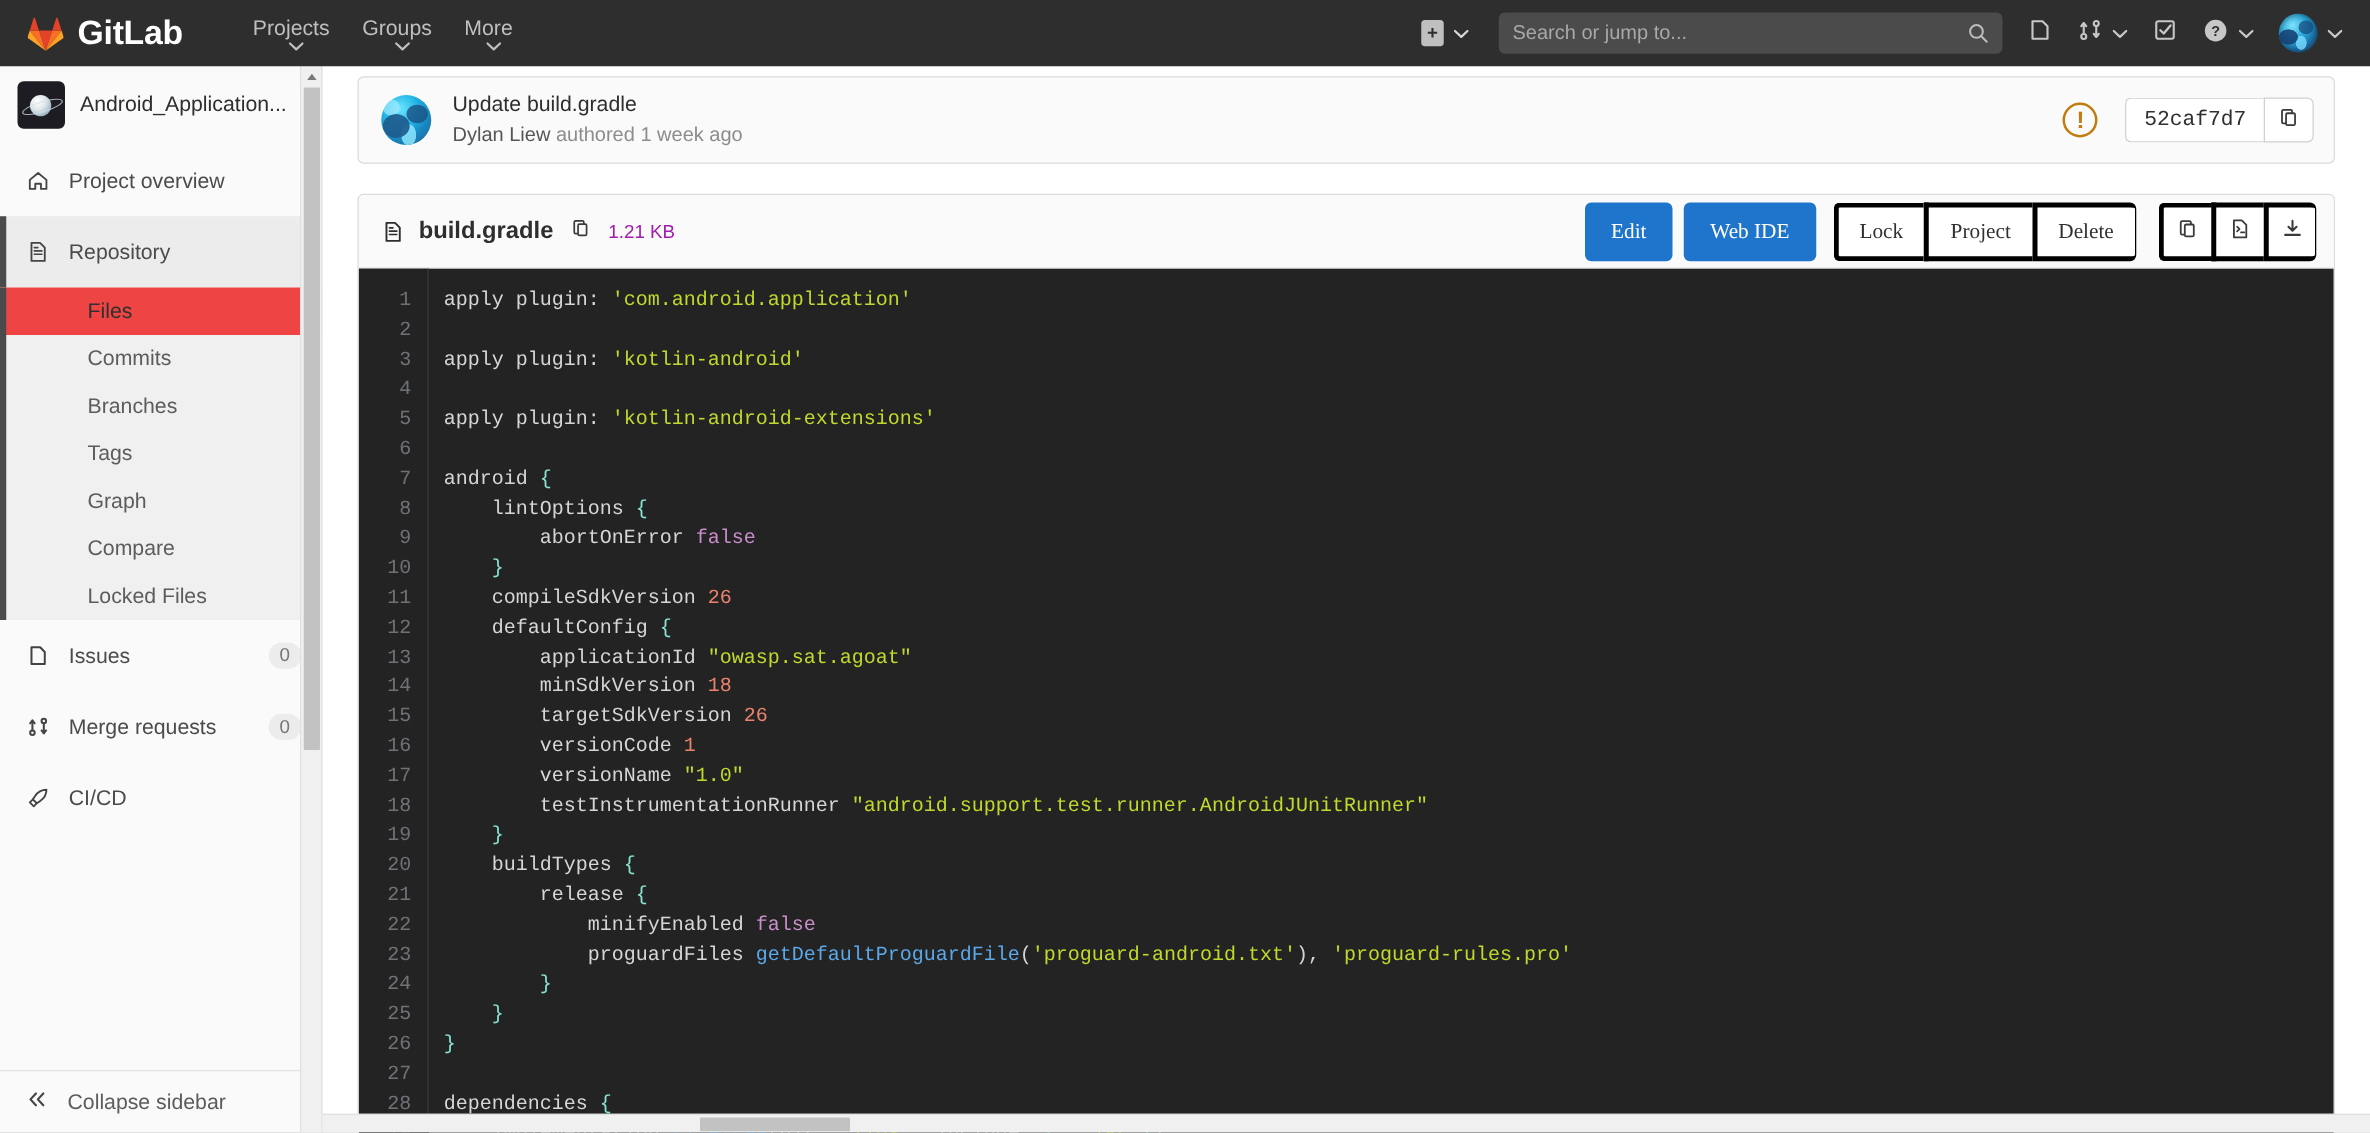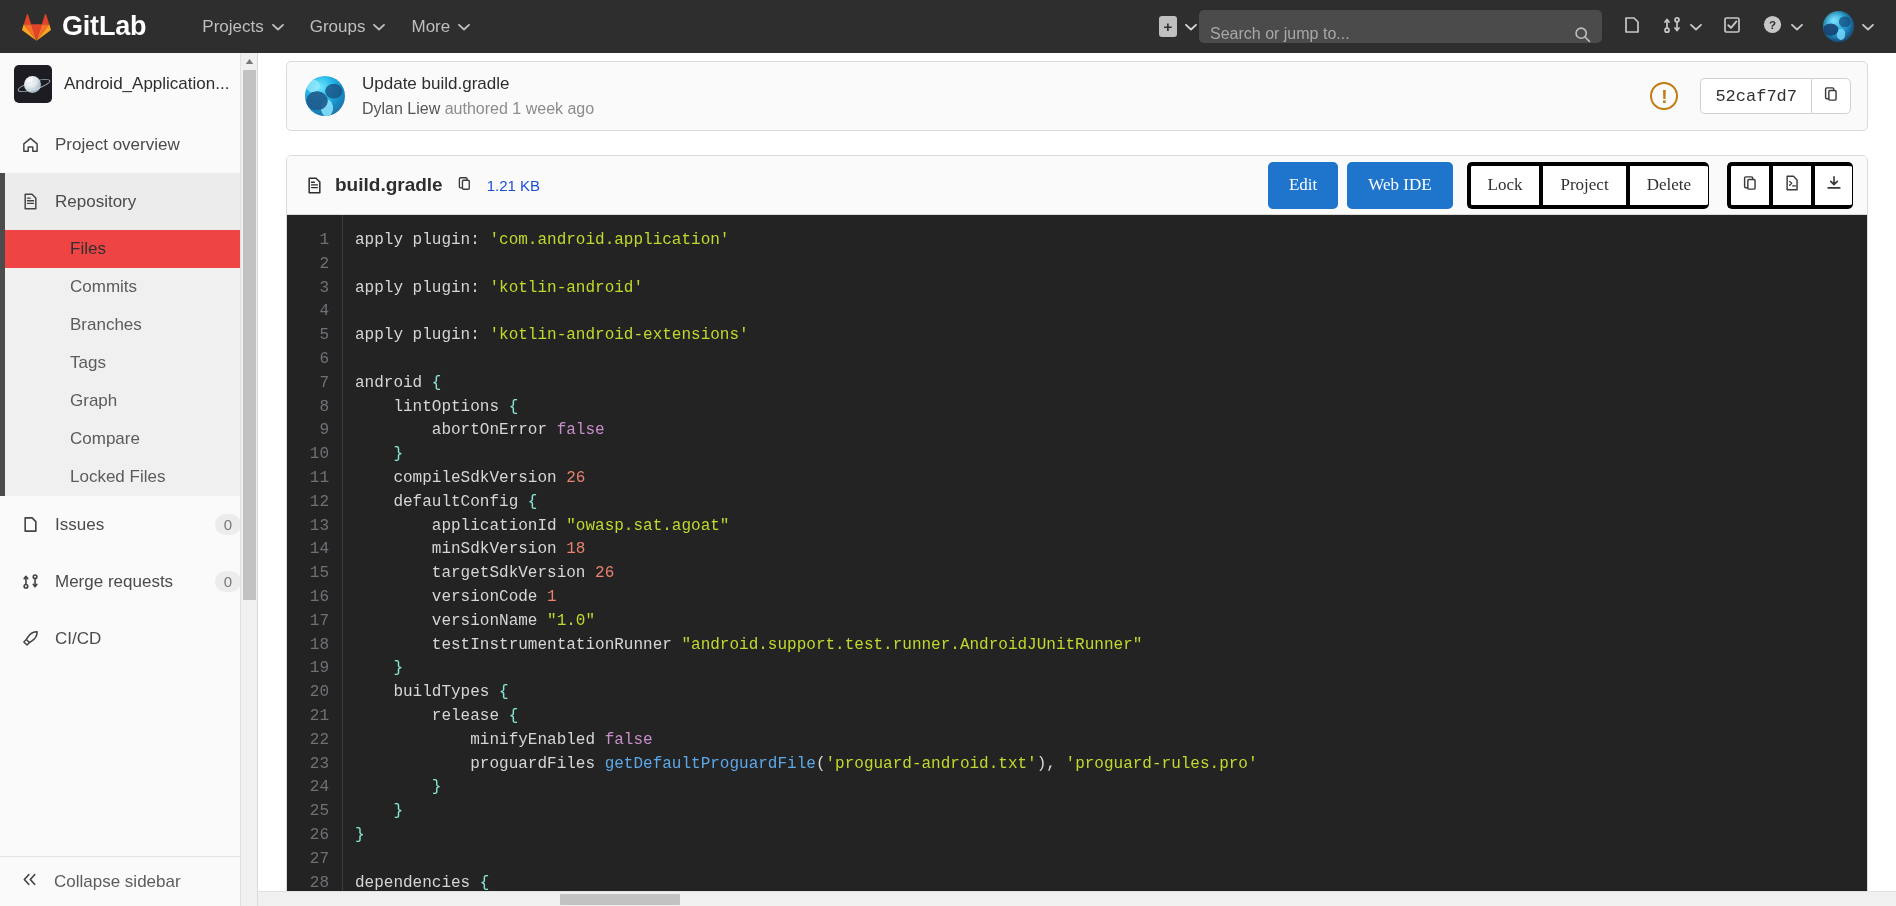--- a/index.html
+++ b/index.html
@@ -24,42 +24,43 @@
   .gl-wordmark {
     color: #fff; font-size: 27px; font-weight: 600;
     margin-left: 11px; letter-spacing: -0.2px;
   }
   .nav-links { display: flex; align-items: center; margin-left: 43px; }
   .nav-link {
     display: flex; align-items: center;
     color: #bfbfbf; font-size: 17px;
     padding: 6px 13px; cursor: pointer;
     white-space: nowrap;
+    flex-direction: column;
   }
   .caret { margin-left: 8px; display: inline-block; }
   .caret svg { display: block; }
 
   .top-right {
     margin-left: auto; display: flex; align-items: center;
     padding-right: 22px;
   }
   .plus-btn {
     display: flex; align-items: center; color: #d6d6d6;
     cursor: pointer; padding: 4px 2px;
   }
   .plus-square {
     width: 18px; height: 21px; border-radius: 3px;
     background: #bfbfbf; color: #2e2e2e;
     display: flex; align-items: center; justify-content: center;
     font-size: 15px; font-weight: 700; line-height: 1;
   }
   .searchbox {
-    width: 403px; height: 33px; 
+    width: 403px; height: 33px; margin-left: 22px;
     background: #4b4b4b; border-radius: 5px;
-    display: flex; align-items: flex-end;
+    display: flex; align-items: center;
     padding: 0 11px; cursor: text;
   }
   .searchbox input {
     flex: 1; background: transparent; border: 0; outline: 0;
     color: #e0e0e0; font-size: 16px;
     font-family: "Liberation Sans", sans-serif;
   }
   .searchbox input::placeholder { color: #a8a8a8; }
   .icon-btn {
     display: flex; align-items: center; color: #c7c7c7;
@@ -246,21 +247,21 @@
   }
   .file-icon { color: #2e2e2e; display: flex; align-items: center; }
   .file-name {
     font-size: 19px; font-weight: 700; color: #2e2e2e;
     margin-left: 11px;
   }
   .file-copy {
     margin-left: 13px; color: #3a3a3a; cursor: pointer;
     display: flex; align-items: center;
   }
-  .file-size { margin-left: 14px; color: #1d4ed8; font-size: 15px; }
+  .file-size { margin-left: 14px; color: #a21caf; font-size: 15px; }
 
   .file-actions { margin-left: auto; display: flex; align-items: center; }
   .btn {
     height: 47px; padding: 0 17px;
     font-size: 17px; border-radius: 5px;
     border: 4px solid #000000; background: #fff; color: #303030;
     display: flex; align-items: center; justify-content: center;
     cursor: pointer; white-space: nowrap;
     font-family: Liberation Serif, serif;
   }

